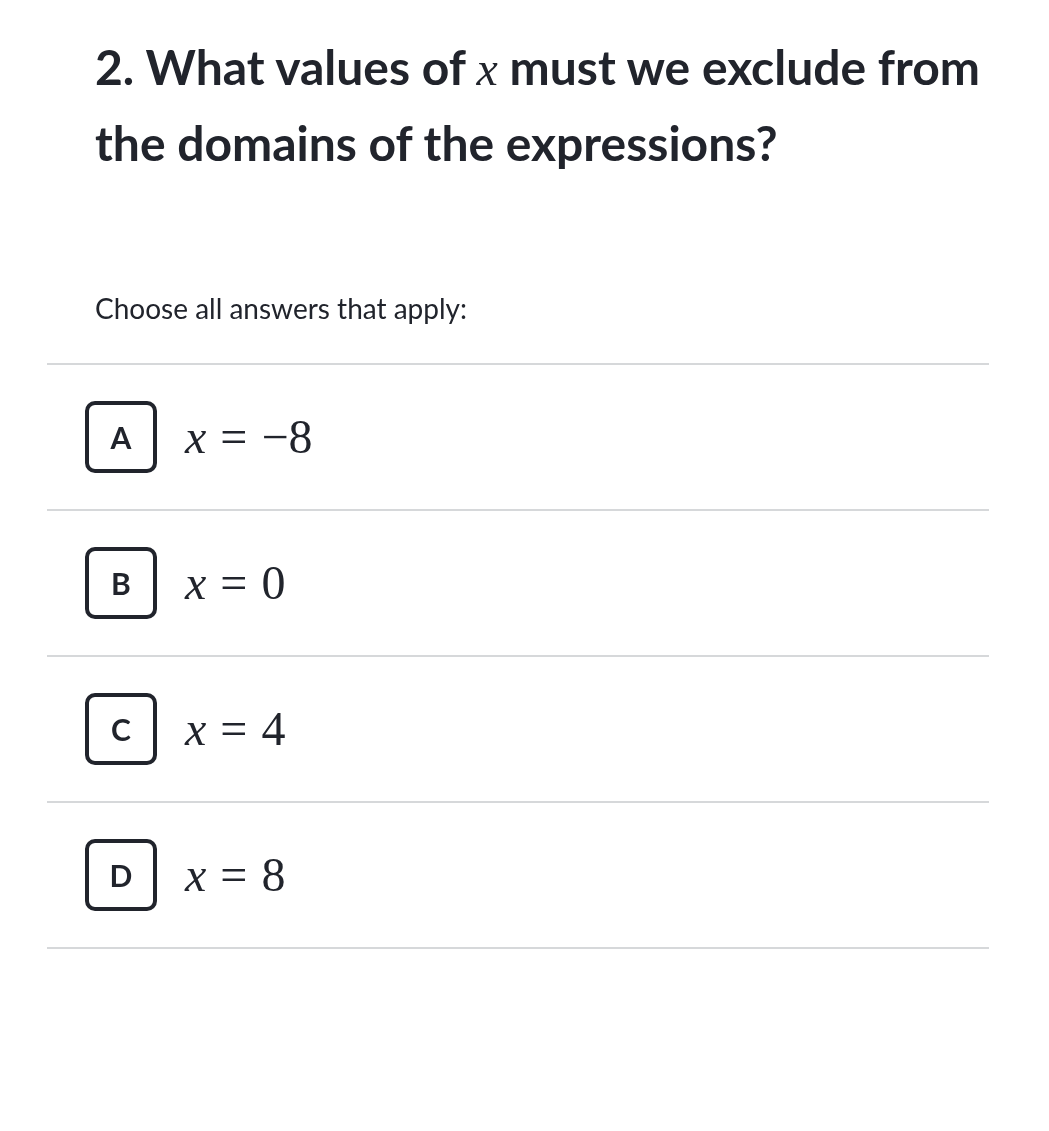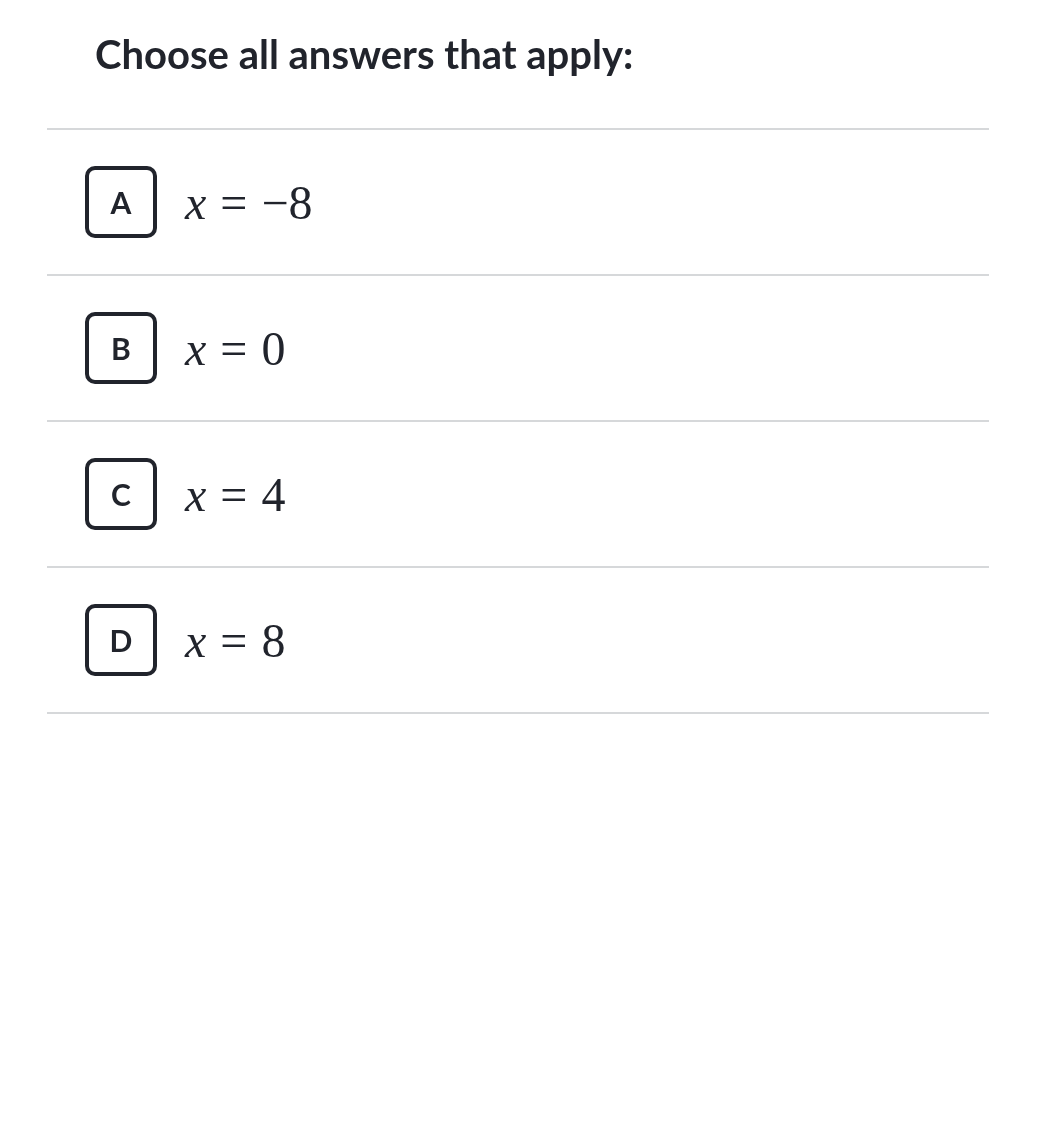--- a/index.html
+++ b/index.html
@@ -24,24 +24,24 @@
       line-height: 1.55;
       color: #21242c;
       margin-bottom: 110px;
     }
     .math-x {
       font-family: "Times New Roman", serif;
       font-style: italic;
       font-weight: 400;
     }
     .instruction {
-      font-size: 40px;
-      font-weight: 700;
+      font-size: 28px;
+      font-weight: 400;
       color: #21242c;
-      margin-bottom: 50px;
+      margin-bottom: 38px;
     }
     .answers {
       margin-left: -48px;
     }
     .answer-option {
       display: flex;
       align-items: center;
       padding: 36px 0 36px 38px;
       border-top: 2px solid #d6d8da;
       cursor: pointer;
@@ -80,20 +80,24 @@
       font-style: normal;
     }
     .math-val {
       font-style: normal;
     }
   </style>
 </head>
 <body>
 
 <div class="question-container">
+  <div class="question-title">
+    <span>2.</span>
+    <span>What values of </span><span class="math-x">x</span><span> must we exclude from the domains of the expressions?</span>
+  </div>
 
   <div class="instruction">Choose all answers that apply:</div>
 
   <div class="answers">
 
     <div class="answer-option">
       <div class="option-box">
         <span class="option-letter">A</span>
       </div>
       <div class="option-math">

